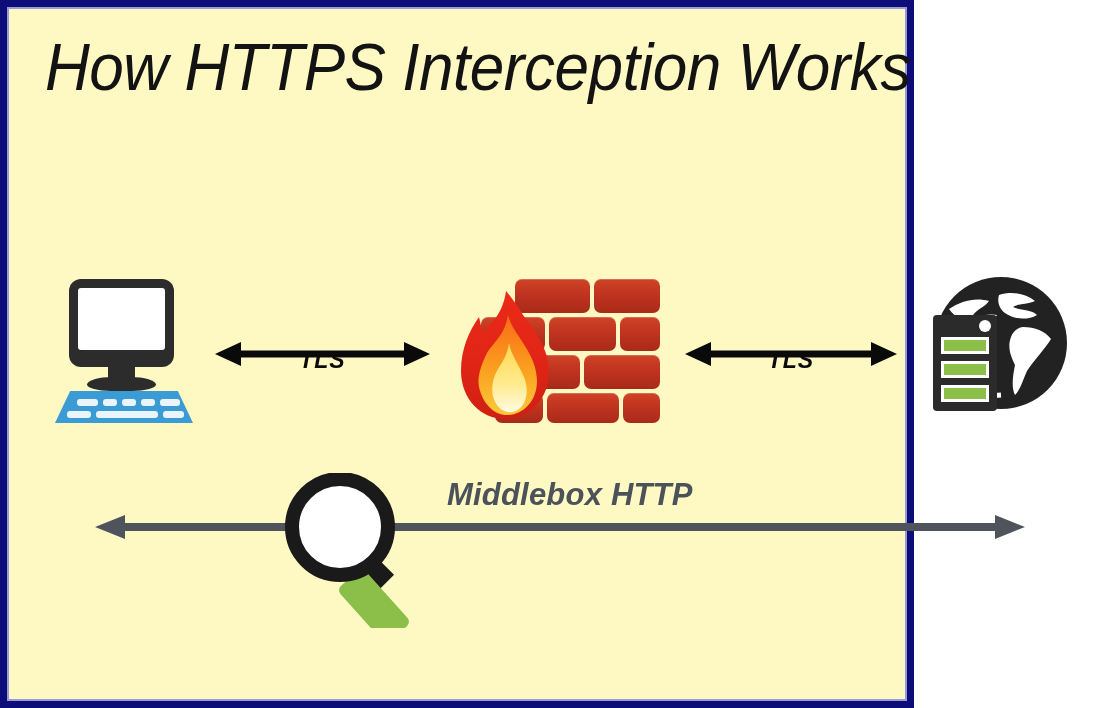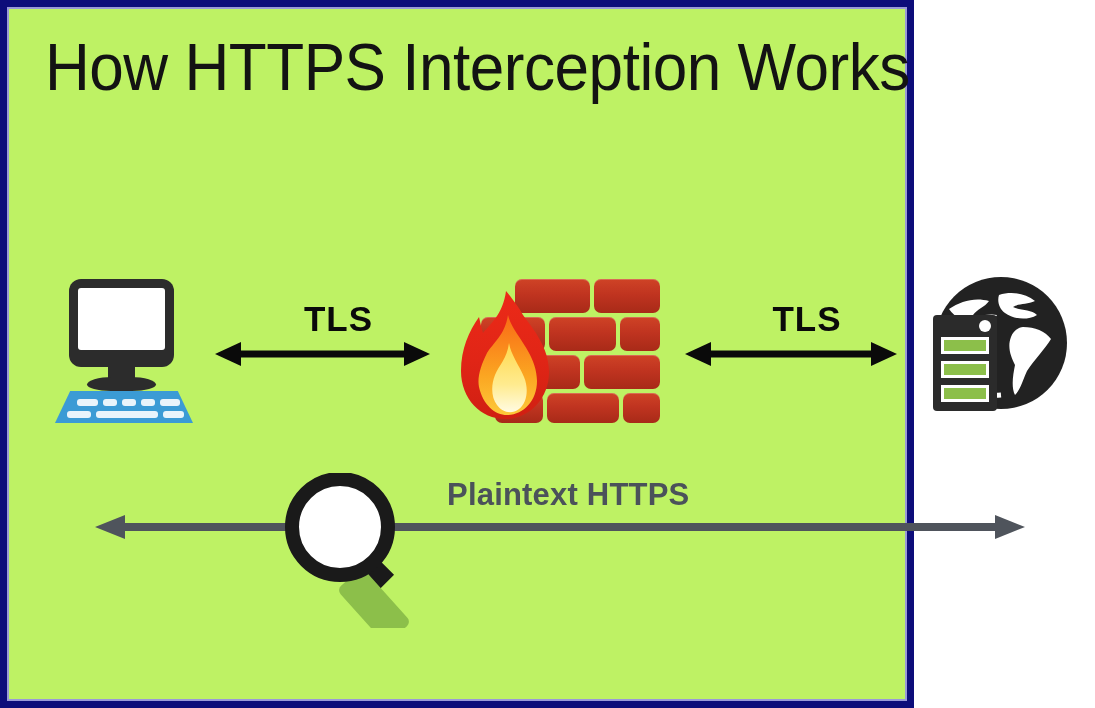--- a/index.html
+++ b/index.html
@@ -1,21 +1,21 @@
 <!DOCTYPE html>
 <html><head>
 <meta charset="utf-8">
 <style>
   html,body{margin:0;padding:0;background:#fff;}
   body{width:1095px;height:708px;overflow:hidden;font-family:"Liberation Sans",sans-serif;}
 
   
   #slide{
     position:relative;width:914px;height:708px;box-sizing:border-box;
-    background:#bef264;border:7px solid #0d0d7a;
+    background:#fef9c3;border:7px solid #0d0d7a;font-style:italic;
   }
   #inner-rule{
     position:absolute;left:0;top:0;right:0;bottom:0;
     border:2px solid #9a9ad8;pointer-events:none;
   }
 
   
   #title{
     position:absolute;left:38px;top:22px;
     font-family:"Liberation Sans",sans-serif;
@@ -44,23 +44,23 @@
   #keyboard{
     position:absolute;left:0px;top:112px;width:138px;height:32px;
     background:#3b9bd5;
     clip-path:polygon(11% 0%, 89% 0%, 100% 100%, 0% 100%);
   }
   .key{position:absolute;background:#e9f4fb;border-radius:3px;height:7px;}
 
   
   .tls-group{position:absolute;}
   .tls-label{
-    position:absolute;left:16px;width:100%;text-align:center;
-    font-family:"Liberation Sans",sans-serif;
-    font-size:35px;font-weight:bold;color:#0a0a0a;letter-spacing:1px;
+    position:absolute;left:0;width:100%;text-align:center;
+    font-family:"Liberation Sans",sans-serif;
+    font-size:23px;font-weight:bold;color:#0a0a0a;letter-spacing:1px;margin-top:48px;
   }
   .tls-arrow{position:absolute;left:0;width:100%;height:26px;}
 
   
   #firewall{position:absolute;left:452px;top:268px;width:205px;height:148px;}
   .brick{
     position:absolute;border-radius:7px;
     background:linear-gradient(180deg,#cf4326 0%,#c03420 45%,#a82a18 100%);
     box-shadow:inset 0 1px 0 rgba(255,255,255,.22);
   }
@@ -213,21 +213,21 @@
         <rect x="14" y="62" width="48" height="17" fill="#ffffff"></rect>
         <rect x="17" y="65" width="42" height="11" fill="#8cbf4a"></rect>
         <rect x="14" y="86" width="48" height="17" fill="#ffffff"></rect>
         <rect x="17" y="89" width="42" height="11" fill="#8cbf4a"></rect>
         <rect x="14" y="110" width="48" height="17" fill="#ffffff"></rect>
         <rect x="17" y="113" width="42" height="11" fill="#8cbf4a"></rect>
       </g>
     </svg>
   </div>
 
-  <div id="plain-label">Plaintext HTTPS</div>
+  <div id="plain-label">Middlebox HTTP</div>
 
   <div id="plain-arrow">
     <svg width="930" height="30" viewBox="0 0 930 30" preserveAspectRatio="none">
       <polygon points="0,15 30,3 30,27" fill="#4f545c"></polygon>
       <polygon points="930,15 900,3 900,27" fill="#4f545c"></polygon>
       <rect x="26" y="11" width="878" height="8" fill="#4f545c"></rect>
     </svg>
   </div>
 
   <div id="magnifier">

